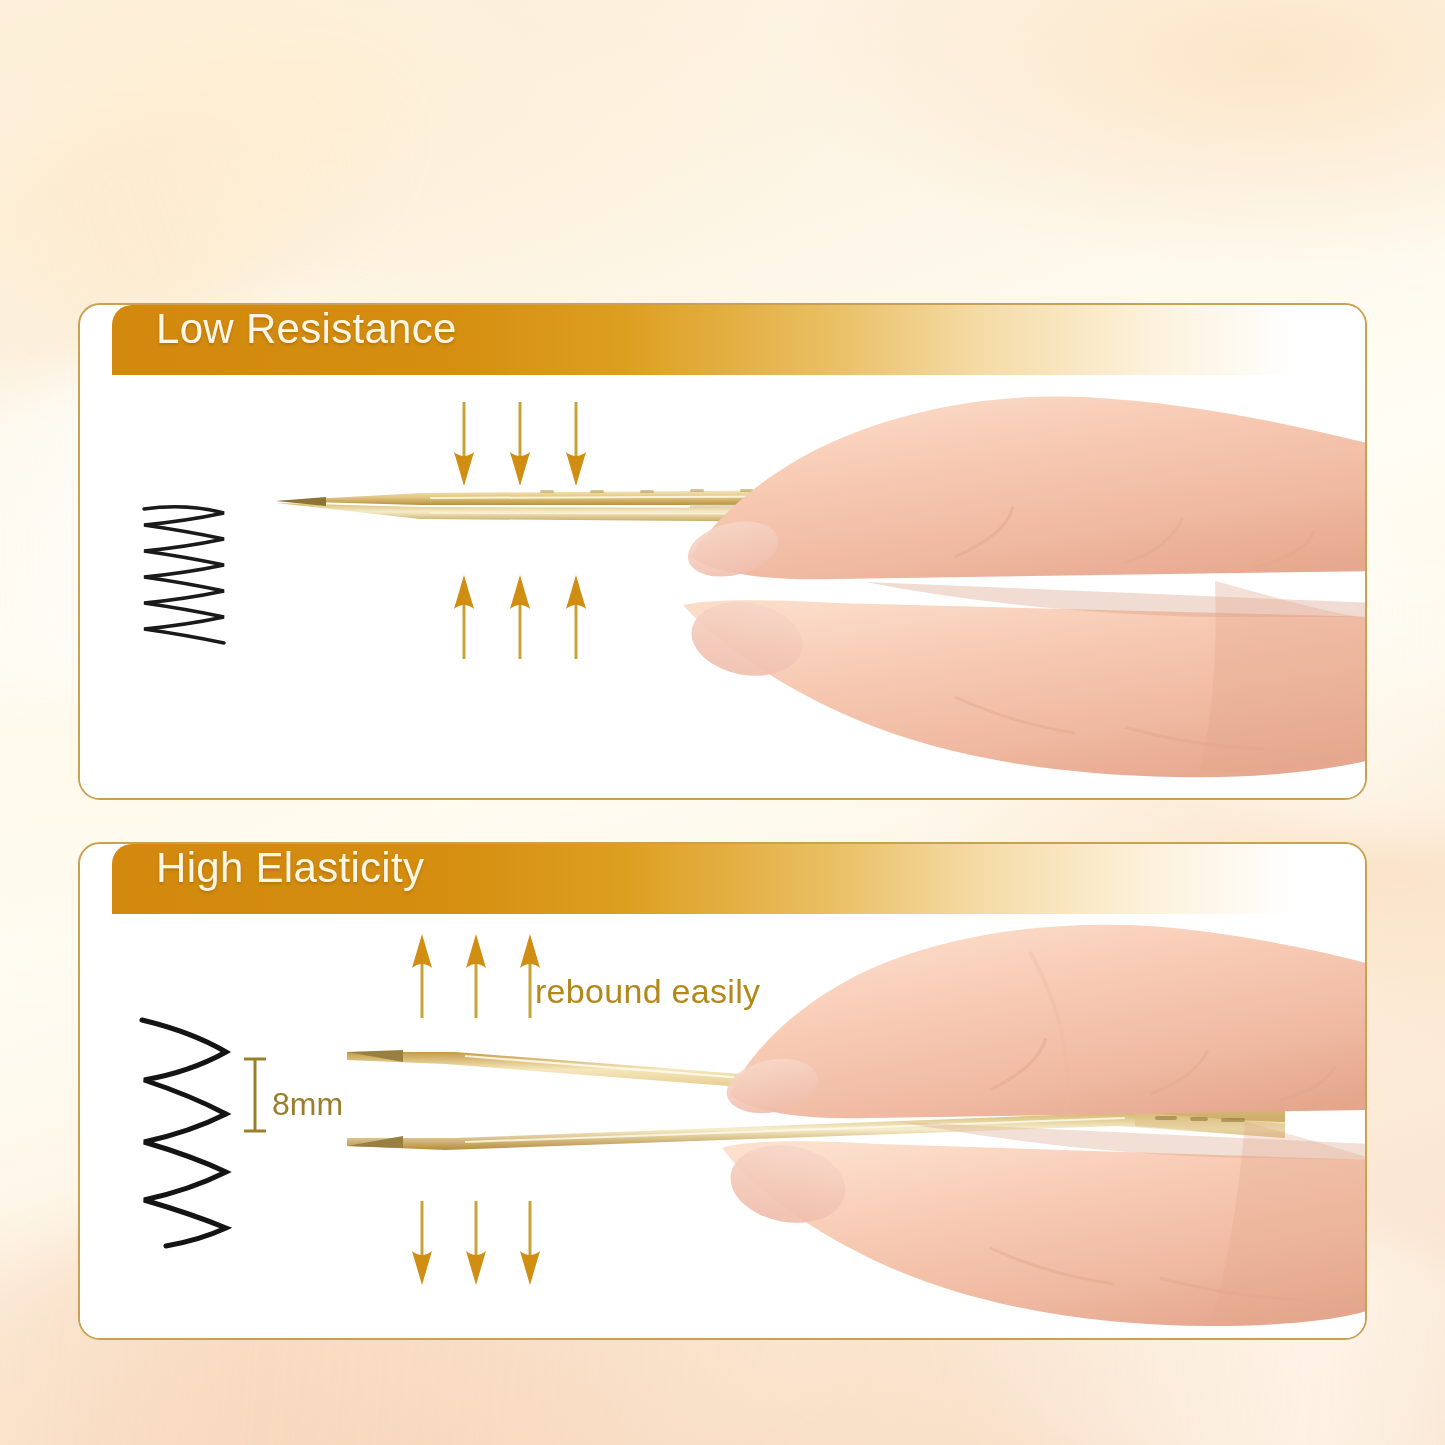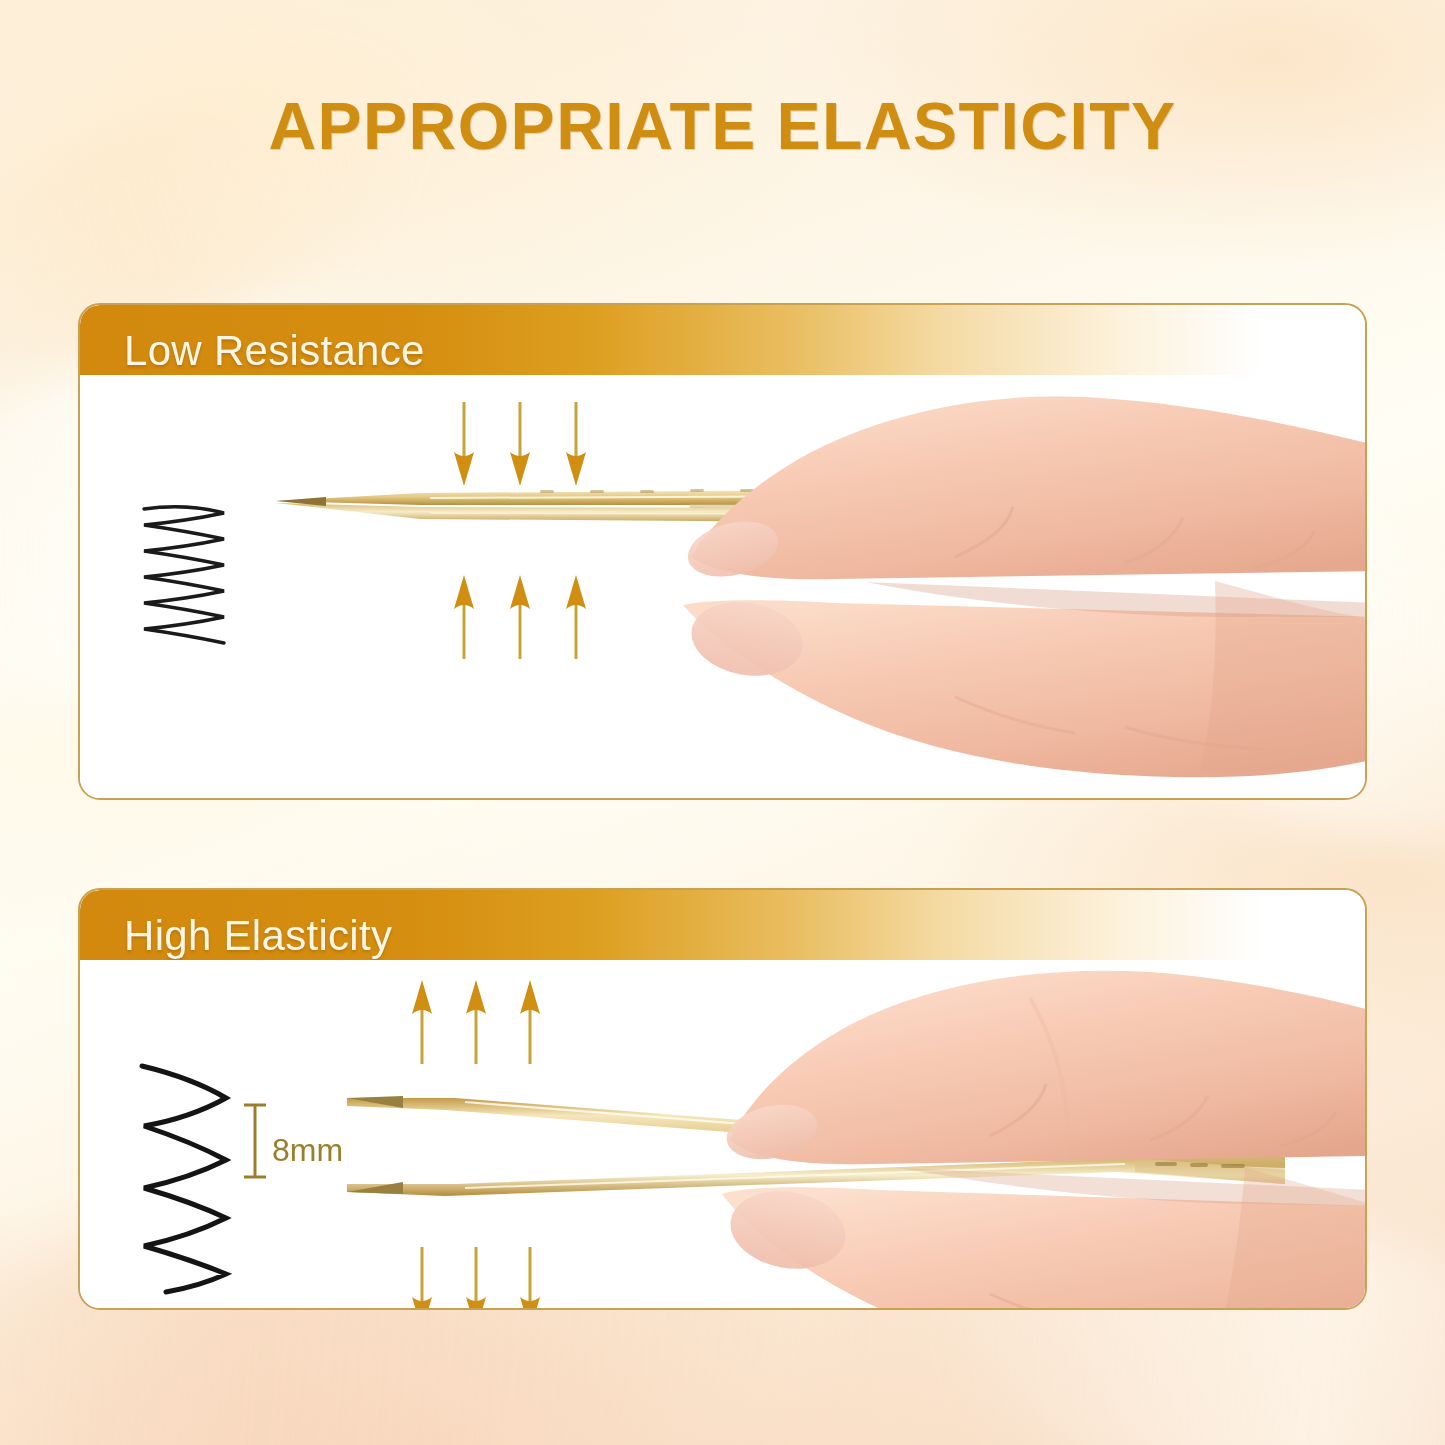--- a/index.html
+++ b/index.html
@@ -102,38 +102,39 @@
     left: 78px;
     width: 1289px;
     background: #ffffff;
     border: 2px solid #c8a152;
     border-radius: 22px;
     box-sizing: border-box;
     overflow: hidden;
     z-index: 3;
   }
   .panel-1 { top: 303px;  height: 497px; }
-  .panel-2 { top: 888px;  height: 422px; }
+  .panel-2 { top: 842px;  height: 498px; }
 
   .banner {
     position: relative;
     height: 70px;
     width: 100%;
     background: linear-gradient(to right,
         #d2890e 0%,
         #d58e10 26%,
         #dd9f20 40%,
         #e9bd5f 55%,
         #f5dca8 68%,
         #fcf0d8 80%,
         #ffffff 92%,
         #ffffff 100%);
     border-radius: 20px 20px 0 0;
     display: flex;
-    align-items: flex-end;
+    align-items: flex-start;
+    margin-left: 32px;
   }
   .banner-label {
     margin-left: 44px;
     font-size: 42px;
     color: #fdf6e6;
     font-weight: normal;
     letter-spacing: 0.3px;
     text-shadow: 0 2px 3px rgba(120,78,8,0.35);
   }
 
@@ -212,21 +213,20 @@
 
 <div id="page">
 
   <div class="swirl swirl-a"></div>
   <div class="swirl swirl-b"></div>
   <div class="swirl swirl-c"></div>
   <div class="swirl swirl-d"></div>
   <div class="swirl swirl-e"></div>
 
   <div class="header">
-    <div class="title">APPROPRIATE ELASTICITY</div>
   </div>
 
   <div class="panel panel-1">
 
     <div class="banner">
       <span class="banner-label">Low Resistance</span>
     </div>
 
     <div class="panel-body">
 
@@ -374,20 +374,21 @@
         <svg width="24" height="88" viewBox="0 0 24 88">
           <line x1="12" y1="30" x2="12" y2="86" stroke="#c8a33a" stroke-width="3"></line>
           <path d="M12 2 L2 36 Q12 28 22 36 Z" fill="#d08e12"></path>
         </svg>
         <svg width="24" height="88" viewBox="0 0 24 88">
           <line x1="12" y1="30" x2="12" y2="86" stroke="#c8a33a" stroke-width="3"></line>
           <path d="M12 2 L2 36 Q12 28 22 36 Z" fill="#d08e12"></path>
         </svg>
       </div>
 
+      <div class="anno-text rebound-label">rebound easily</div>
 
       <div class="dim-line">
         <svg width="30" height="78" viewBox="0 0 30 78">
           <line x1="4" y1="3" x2="26" y2="3" stroke="#9a7e2c" stroke-width="3"></line>
           <line x1="4" y1="75" x2="26" y2="75" stroke="#9a7e2c" stroke-width="3"></line>
           <line x1="15" y1="3" x2="15" y2="75" stroke="#9a7e2c" stroke-width="3"></line>
         </svg>
       </div>
       <div class="dim-label mm-label">8mm</div>
 

